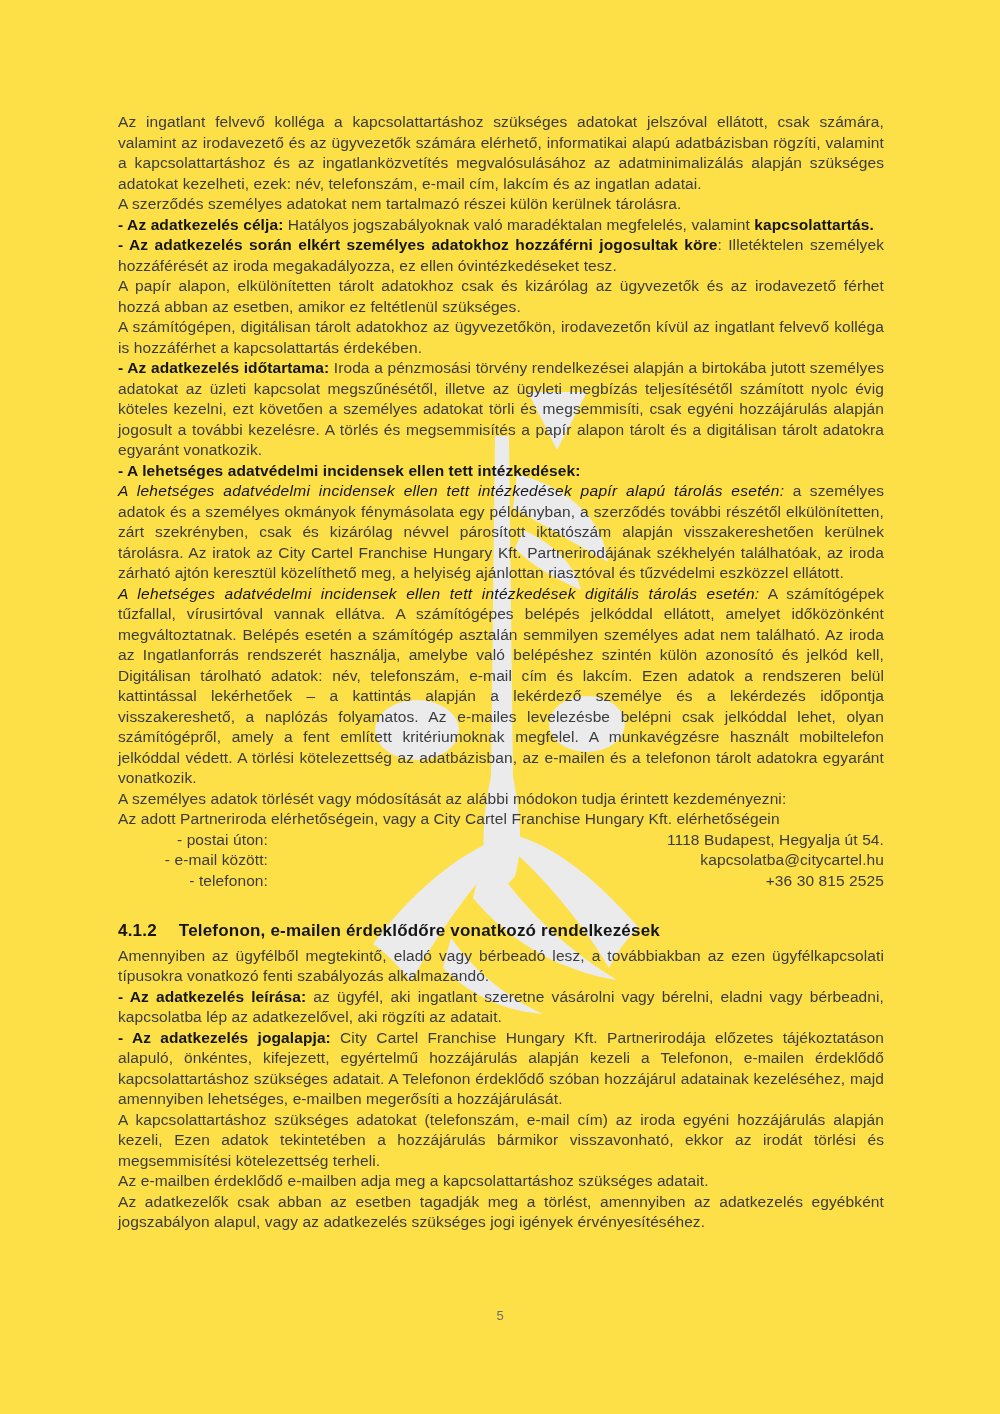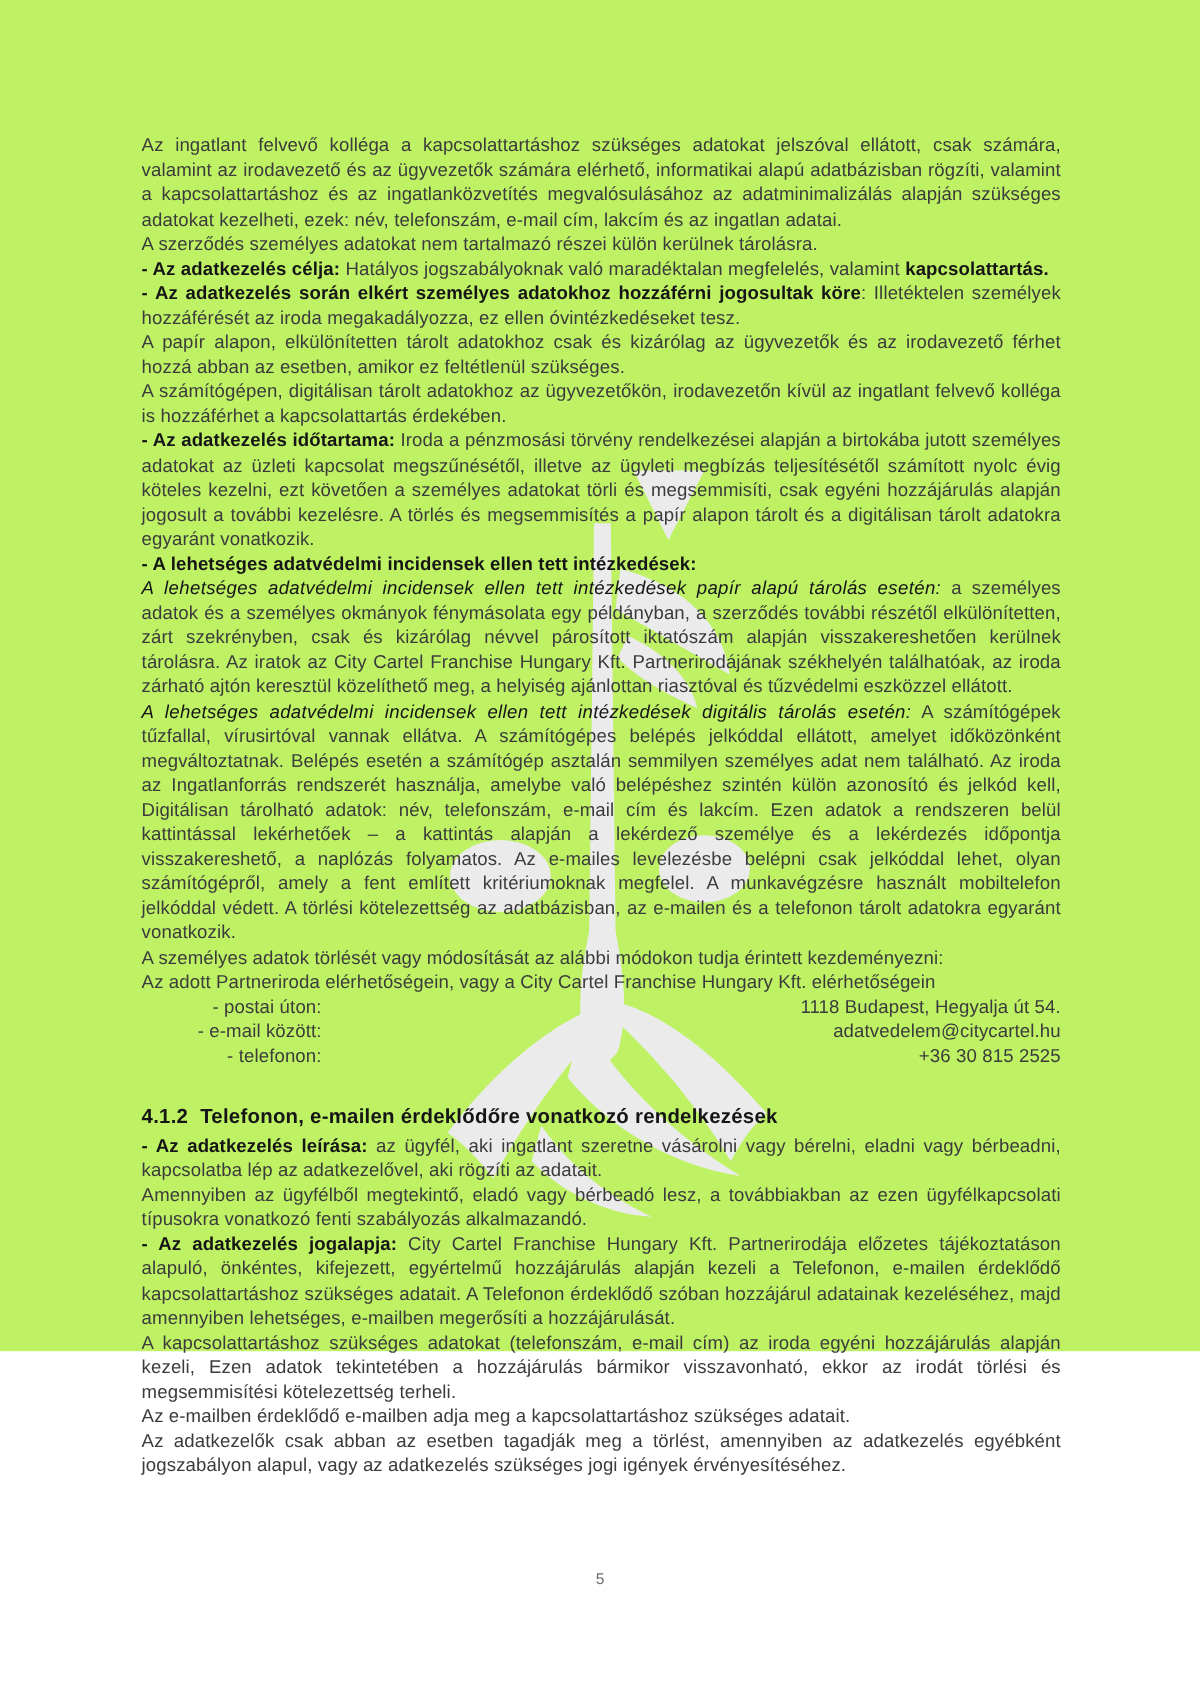--- a/index.html
+++ b/index.html
@@ -9,22 +9,22 @@
   }
   body {
     width: 1000px;
     height: 1414px;
     overflow: hidden;
     font-family: "Liberation Sans", sans-serif;
   }
   .page {
     position: relative;
     width: 1000px;
-    height: 1126px;
-    background: #bef264;
+    height: 1414px;
+    background: #fde047;
   }
   .watermark {
     position: absolute;
     left: 355px;
     top: 378px;
     width: 390px;
     height: 645px;
     z-index: 0;
     pointer-events: none;
   }
@@ -67,21 +67,21 @@
   .section-heading {
     margin-top: 30px;
     margin-bottom: 4px;
     font-weight: 700;
     color: #151515;
     font-size: 17px;
     letter-spacing: 0.2px;
   }
   .heading-number {
     display: inline-block;
-    margin-right: 10px;
+    margin-right: 22px;
   }
   .page-number {
     position: absolute;
     left: 0;
     top: 1308px;
     width: 100%;
     text-align: center;
     font-size: 13px;
     color: #6e6e6e;
     z-index: 1;
@@ -131,29 +131,29 @@
       <p class="para"><span class="run-bi">A lehetséges adatvédelmi incidensek ellen tett intézkedések papír alapú tárolás esetén:</span><span> a személyes adatok és a személyes okmányok fénymásolata egy példányban, a szerződés további részétől elkülönítetten, zárt szekrényben, csak és kizárólag névvel párosított iktatószám alapján visszakereshetően kerülnek tárolásra. Az iratok az City Cartel Franchise Hungary Kft. Partnerirodájának székhelyén találhatóak, az iroda zárható ajtón keresztül közelíthető meg, a helyiség ajánlottan riasztóval és tűzvédelmi eszközzel ellátott.</span></p>
       <p class="para"><span class="run-bi">A lehetséges adatvédelmi incidensek ellen tett intézkedések digitális tárolás esetén:</span><span> A számítógépek tűzfallal, vírusirtóval vannak ellátva. A számítógépes belépés jelkóddal ellátott, amelyet időközönként megváltoztatnak. Belépés esetén a számítógép asztalán semmilyen személyes adat nem található. Az iroda az Ingatlanforrás rendszerét használja, amelybe való belépéshez szintén külön azonosító és jelkód kell, Digitálisan tárolható adatok: név, telefonszám, e-mail cím és lakcím. Ezen adatok a rendszeren belül kattintással lekérhetőek – a kattintás alapján a lekérdező személye és a lekérdezés időpontja visszakereshető, a naplózás folyamatos. Az e-mailes levelezésbe belépni csak jelkóddal lehet, olyan számítógépről, amely a fent említett kritériumoknak megfelel. A munkavégzésre használt mobiltelefon jelkóddal védett. A törlési kötelezettség az adatbázisban, az e-mailen és a telefonon tárolt adatokra egyaránt vonatkozik.</span></p>
       <p class="para"><span>A személyes adatok törlését vagy módosítását az alábbi módokon tudja érintett kezdeményezni:</span></p>
       <p class="para"><span>Az adott Partneriroda elérhetőségein, vagy a City Cartel Franchise Hungary Kft. elérhetőségein</span></p>
       <div class="contact-row">
         <span class="contact-label">- postai úton:</span>
         <span class="contact-value">1118 Budapest, Hegyalja út 54.</span>
       </div>
       <div class="contact-row">
         <span class="contact-label">- e-mail között:</span>
-        <span class="contact-value">adatvedelem@citycartel.hu</span>
+        <span class="contact-value">kapcsolatba@citycartel.hu</span>
       </div>
       <div class="contact-row">
         <span class="contact-label">- telefonon:</span>
         <span class="contact-value">+36 30 815 2525</span>
       </div>
       <div class="section-heading"><span class="heading-number">4.1.2</span><span>Telefonon, e-mailen érdeklődőre vonatkozó rendelkezések</span></div>
+      <p class="para"><span>Amennyiben az ügyfélből megtekintő, eladó vagy bérbeadó lesz, a továbbiakban az ezen ügyfélkapcsolati típusokra vonatkozó fenti szabályozás alkalmazandó.</span></p>
       <p class="para"><span class="run-b">- Az adatkezelés leírása:</span><span> az ügyfél, aki ingatlant szeretne vásárolni vagy bérelni, eladni vagy bérbeadni, kapcsolatba lép az adatkezelővel, aki rögzíti az adatait.</span></p>
-      <p class="para"><span>Amennyiben az ügyfélből megtekintő, eladó vagy bérbeadó lesz, a továbbiakban az ezen ügyfélkapcsolati típusokra vonatkozó fenti szabályozás alkalmazandó.</span></p>
       <p class="para"><span class="run-b">- Az adatkezelés jogalapja:</span><span> City Cartel Franchise Hungary Kft. Partnerirodája előzetes tájékoztatáson alapuló, önkéntes, kifejezett, egyértelmű hozzájárulás alapján kezeli a Telefonon, e-mailen érdeklődő kapcsolattartáshoz szükséges adatait. A Telefonon érdeklődő szóban hozzájárul adatainak kezeléséhez, majd amennyiben lehetséges, e-mailben megerősíti a hozzájárulását.</span></p>
       <p class="para"><span>A kapcsolattartáshoz szükséges adatokat (telefonszám, e-mail cím) az iroda egyéni hozzájárulás alapján kezeli, Ezen adatok tekintetében a hozzájárulás bármikor visszavonható, ekkor az irodát törlési és megsemmisítési kötelezettség terheli.</span></p>
       <p class="para"><span>Az e-mailben érdeklődő e-mailben adja meg a kapcsolattartáshoz szükséges adatait.</span></p>
       <p class="para"><span>Az adatkezelők csak abban az esetben tagadják meg a törlést, amennyiben az adatkezelés egyébként jogszabályon alapul, vagy az adatkezelés szükséges jogi igények érvényesítéséhez.</span></p>
     </div>
 
   <div class="page-number">5</div>
 
 </div>
 

